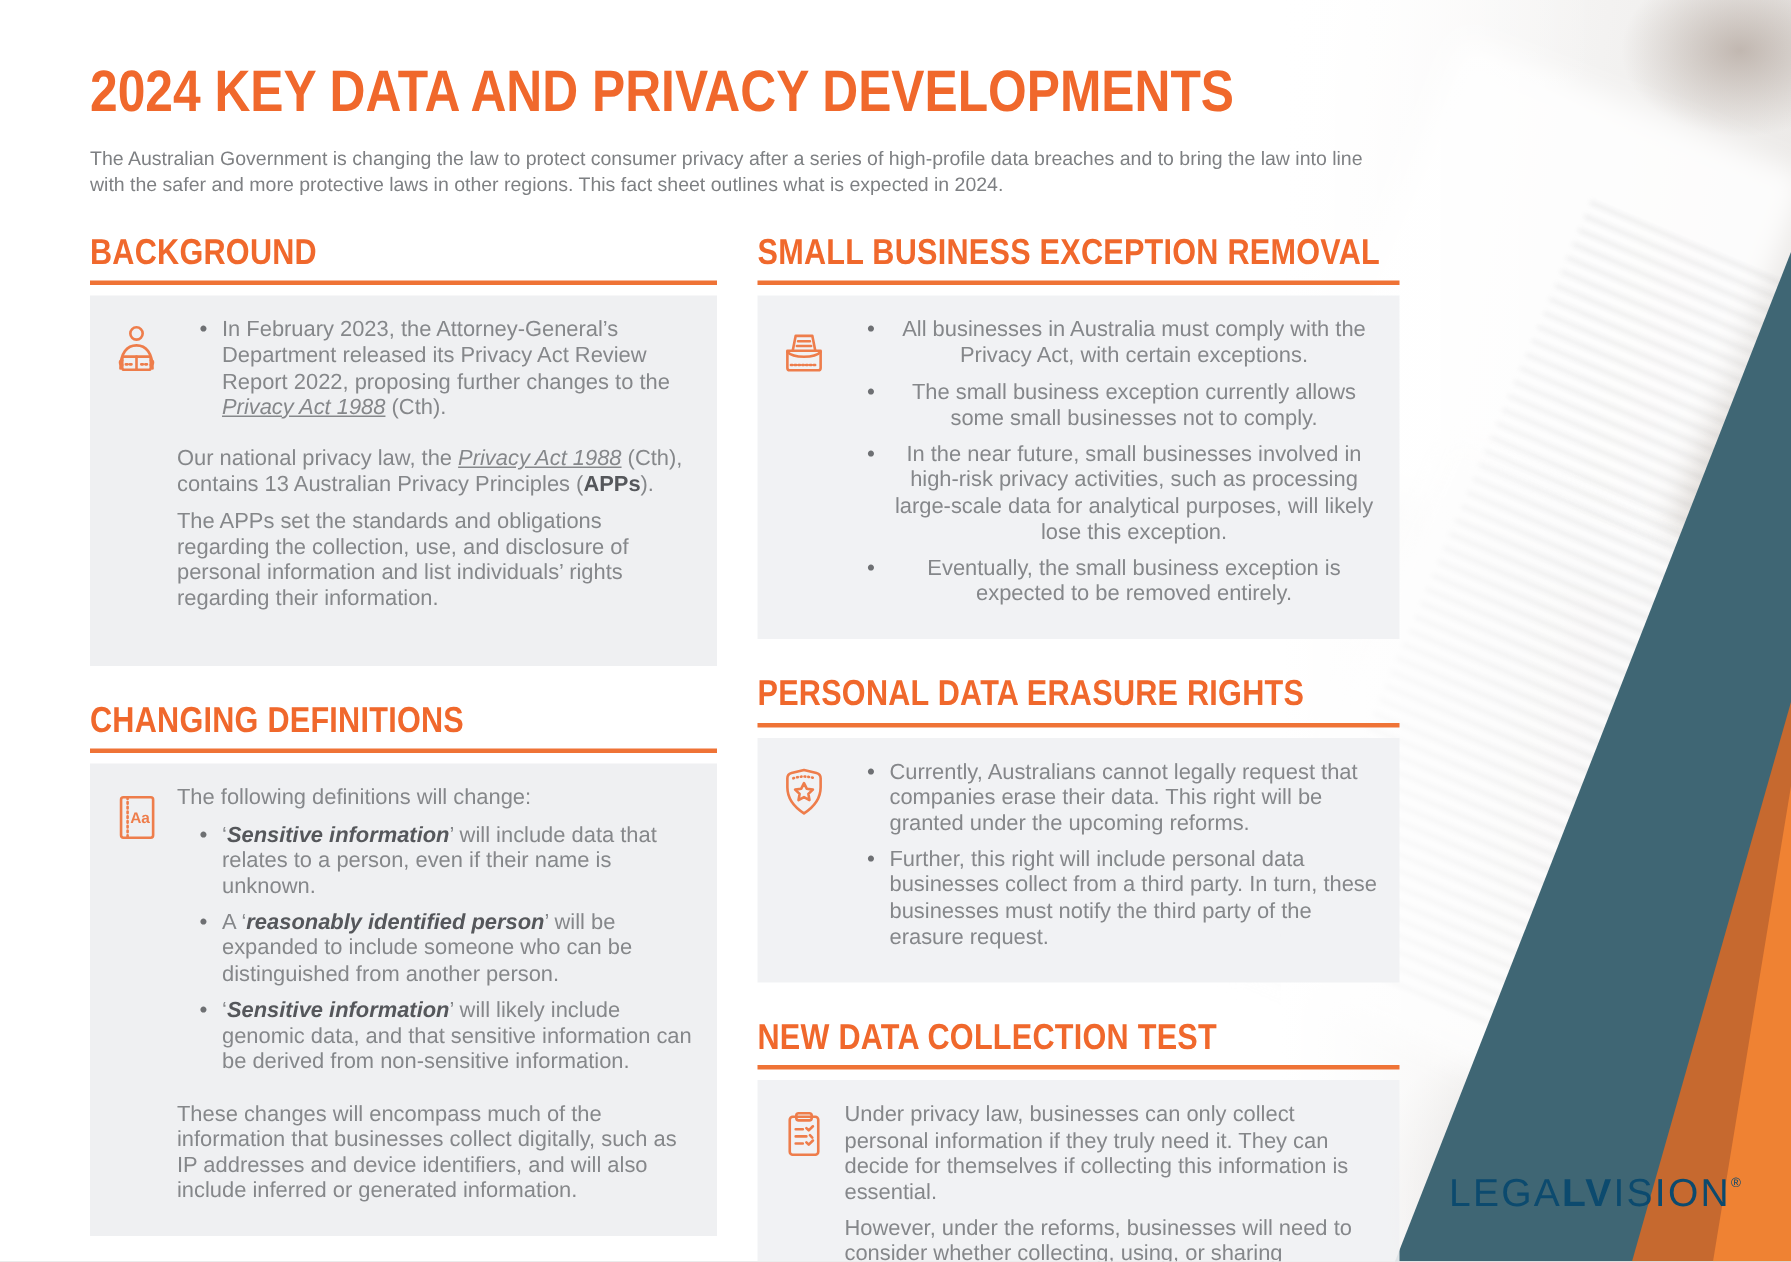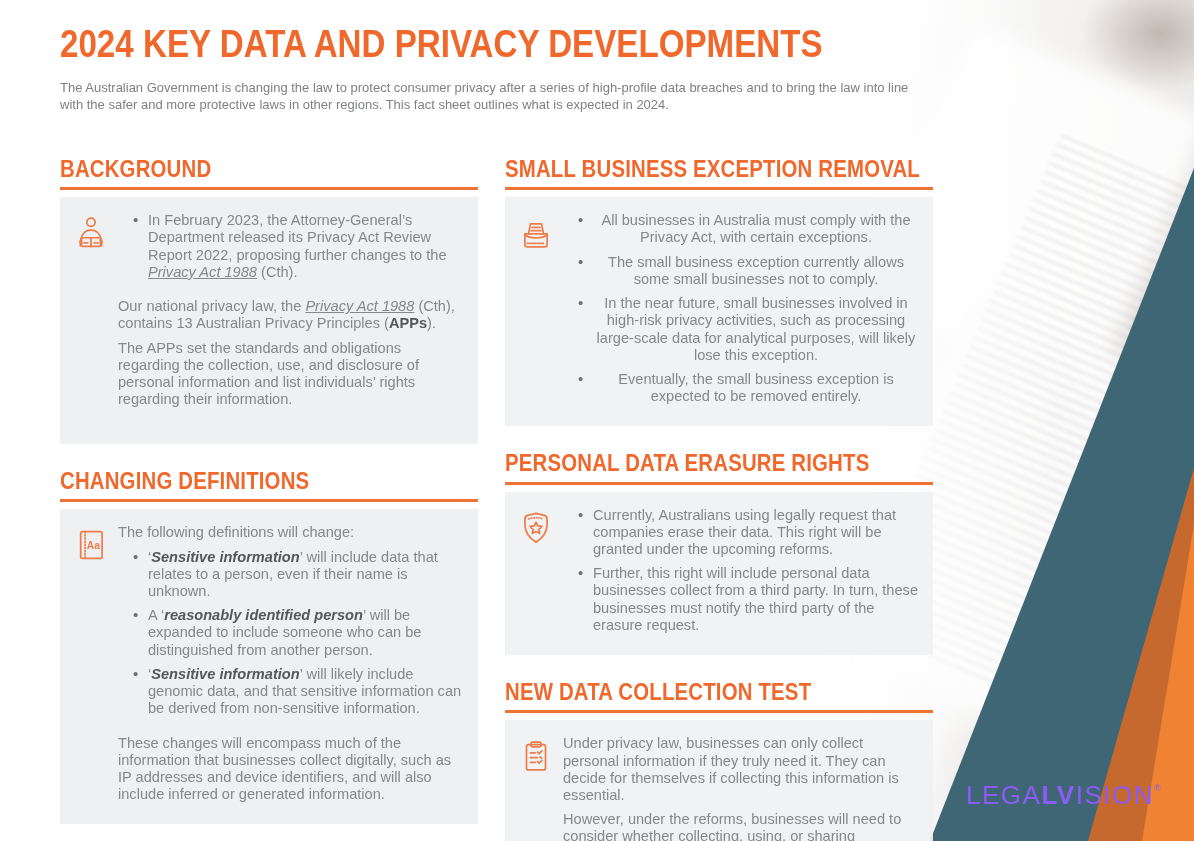--- a/index.html
+++ b/index.html
@@ -34,27 +34,27 @@
   .textlines{
     position:absolute;left:95px;top:150px;width:230px;height:540px;transform:rotate(23deg);
     background:repeating-linear-gradient(0deg, rgba(105,105,112,.15) 0 2px, transparent 2px 10px);
     filter:blur(1.6px);
   }
   .photo-fade{position:absolute;inset:0;background:linear-gradient(90deg,#fff 0,rgba(255,255,255,.65) 22%,rgba(255,255,255,0) 62%);}
   
   .bands{position:absolute;inset:0;width:100%;height:100%;z-index:2;}
   
   .logo{
-    position:absolute;left:966px;top:780px;z-index:4;color:#8b5cf6;
+    position:absolute;left:966px;top:780px;z-index:4;color:#0c4a6e;
     font-size:26px;letter-spacing:1.5px;white-space:nowrap;
   }
   .logo .lv{font-weight:700;}
   .logo .reg{font-size:9px;vertical-align:13px;letter-spacing:0;}
   
-  .header{position:absolute;left:60px;top:24px;width:880px;z-index:3;}
+  .header{position:absolute;left:60px;top:42px;width:880px;z-index:3;}
   .page-title{
     margin:0;color:var(--orange);font-size:39px;font-weight:700;line-height:1.0;
   }
   .cond{display:inline-block;transform:scaleX(.85);transform-origin:0 50%;white-space:nowrap;}
   .intro{margin:16px 0 0 0;width:858px;font-size:13px;line-height:1.32;color:#7E8083;}
   
   .col{position:absolute;top:156px;z-index:3;}
   .col-left{left:60px;width:418px;}
   .col-right{left:505px;width:428px;}
   section{margin:0 0 24px 0;}
@@ -194,21 +194,21 @@
       <div class="box er">
         <div class="box-icon">
           <svg viewBox="0 0 48 48" fill="none" stroke="currentColor" stroke-width="2.2" stroke-linecap="round" stroke-linejoin="round">
             <path d="M24 5.5 L34.5 8 C36.8 8.6 38 10.2 38 12.5 V20 C38 29.5 32.5 36.5 24 42 C15.5 36.5 10 29.5 10 20 V12.5 C10 10.2 11.2 8.6 13.5 8 Z"></path>
             <path d="M15 12.5 Q24 9.5 33 12.5" stroke-dasharray="0.6 2.6"></path>
             <path d="M24 16.5 l2.3 4.7 5.2 .8 -3.8 3.6 .9 5.2 -4.6 -2.5 -4.6 2.5 .9 -5.2 -3.8 -3.6 5.2 -.8 Z"></path>
           </svg>
         </div>
         <div class="box-body">
           <ul class="bullets">
-            <li><span>Currently, Australians using legally request that companies erase their data. This right will be granted under the upcoming reforms.</span></li>
+            <li><span>Currently, Australians cannot legally request that companies erase their data. This right will be granted under the upcoming reforms.</span></li>
             <li><span>Further, this right will include personal data businesses collect from a third party. In turn, these businesses must notify the third party of the erasure request.</span></li>
           </ul>
         </div>
       </div>
     </section>
 
     <section>
       <h2 class="sec-heading"><span class="cond">NEW DATA COLLECTION TEST</span></h2>
       <div class="rule"></div>
       <div class="box dc">

